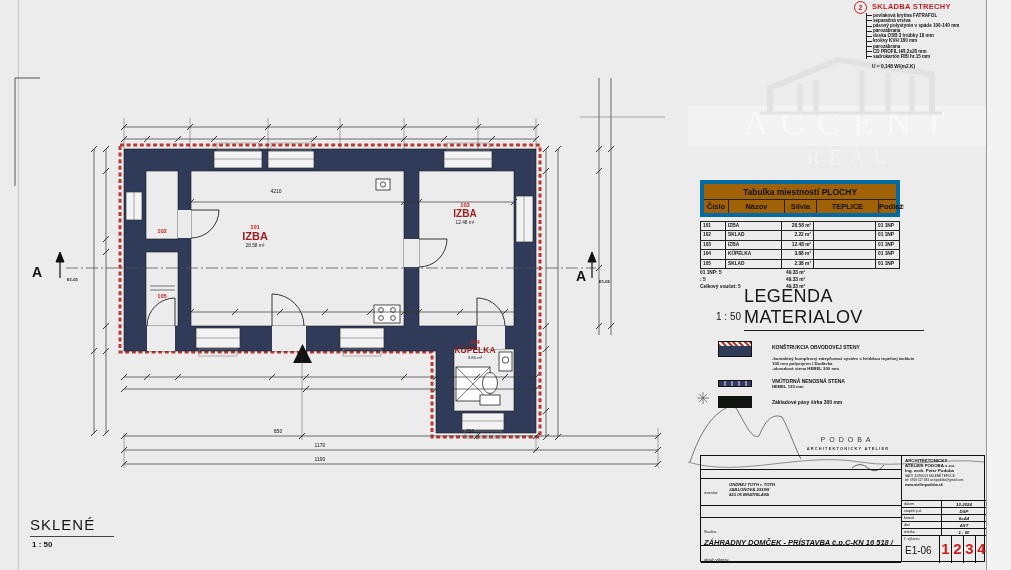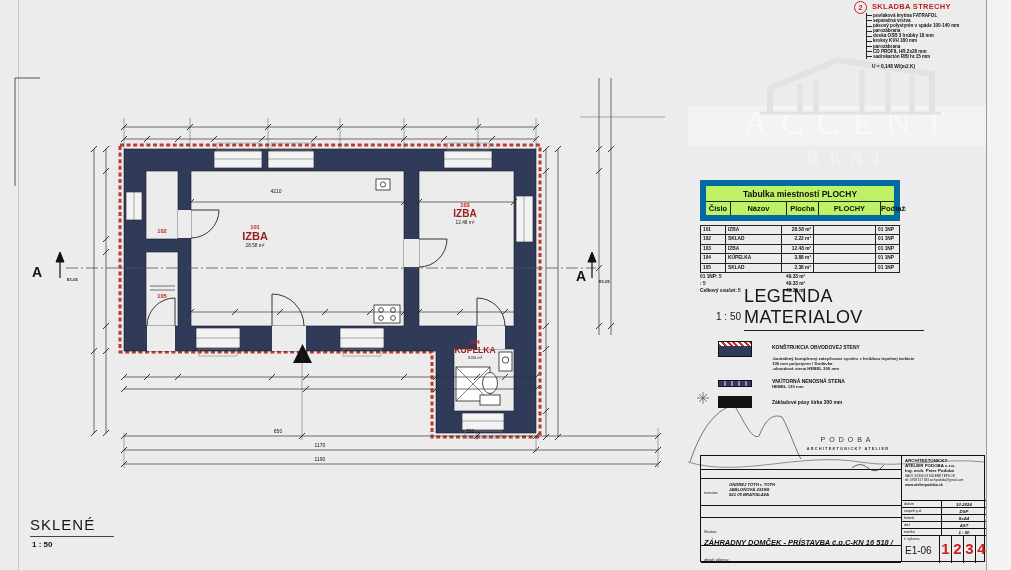--- a/index.html
+++ b/index.html
@@ -16,21 +16,21 @@
   .roof{position:absolute;left:850px;top:0;width:161px;height:92px;}
   .roof .idx{position:absolute;left:4px;top:1px;width:11px;height:11px;border:1.3px solid #c01f1f;
        border-radius:50%;color:#c01f1f;font-size:7px;font-weight:bold;text-align:center;line-height:11px;}
   .roof .rtitle{position:absolute;left:22px;top:2px;font-size:7.5px;font-weight:bold;color:#c01f1f;letter-spacing:.3px;}
   .roof .ritems{position:absolute;left:16px;top:13px;border-left:1px solid #222;padding-left:6px;}
   .ritem{font-size:4.6px;font-weight:bold;line-height:5.1px;white-space:nowrap;position:relative;}
   .ritem:before{content:"";position:absolute;left:-6px;top:2.4px;width:5px;border-top:1px solid #222;}
   .roof .uval{position:absolute;left:22px;top:64px;font-size:4.8px;font-weight:bold;}
   
   .rtable{position:absolute;left:700px;top:180px;width:200px;}
-  .rt-head{border:6px solid #0369a1;background:#bef264;}
+  .rt-head{border:4px solid #0369a1;background:#a16207;}
   .rt-title{font-size:8.5px;font-weight:bold;text-align:center;height:15px;line-height:16px;border-bottom:1px solid #222;}
   .rt-cols{display:grid;grid-template-columns:24px 56px 32px 62px 26px;height:13px;}
   .rt-cols div{font-size:7.5px;font-weight:bold;text-align:center;line-height:13px;border-left:1px solid #222;overflow:hidden;}
   .rt-cols div:first-child{border-left:none;}
   .rt-body{margin-top:4px;border:1px solid #222;}
   .trow{display:grid;grid-template-columns:24px 56px 32px 62px 26px;height:8.4px;border-bottom:1px solid #222;}
   .trow:last-child{border-bottom:none;}
   .tcell{font-size:4.8px;font-weight:bold;line-height:8.4px;border-left:1px solid #222;padding-left:2px;overflow:hidden;}
   .tcell.c2{text-align:right;padding-right:2px;}
   .tcell:first-child{border-left:none;}
@@ -314,22 +314,22 @@
       </div>
     <div class="uval">U = 0,148 W/(m2.K)</div>
   </div>
 
   <div class="rtable">
     <div class="rt-head">
       <div class="rt-title">Tabulka miestností  PLOCHY</div>
       <div class="rt-cols">
         <div>Číslo</div>
         <div>Názov</div>
-        <div>Plocha</div>
-        <div>PLOCHY</div>
+        <div>Silvia</div>
+        <div>TEPLICE</div>
         <div>Podlaží</div>
       </div>
     </div>
     <div class="rt-body">
         <div class="trow">
           <div class="tcell c0">101</div>
           <div class="tcell c1">IZBA</div>
           <div class="tcell c2">28.58 m²</div>
           <div class="tcell c3"></div>
           <div class="tcell c4">01 1NP</div>

